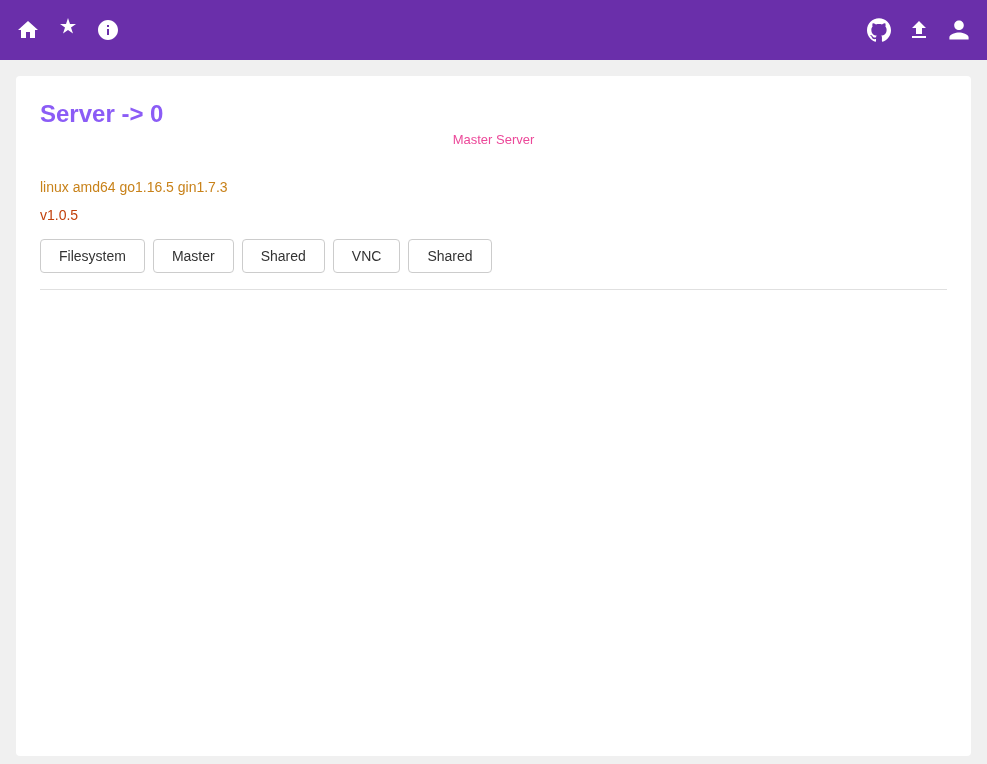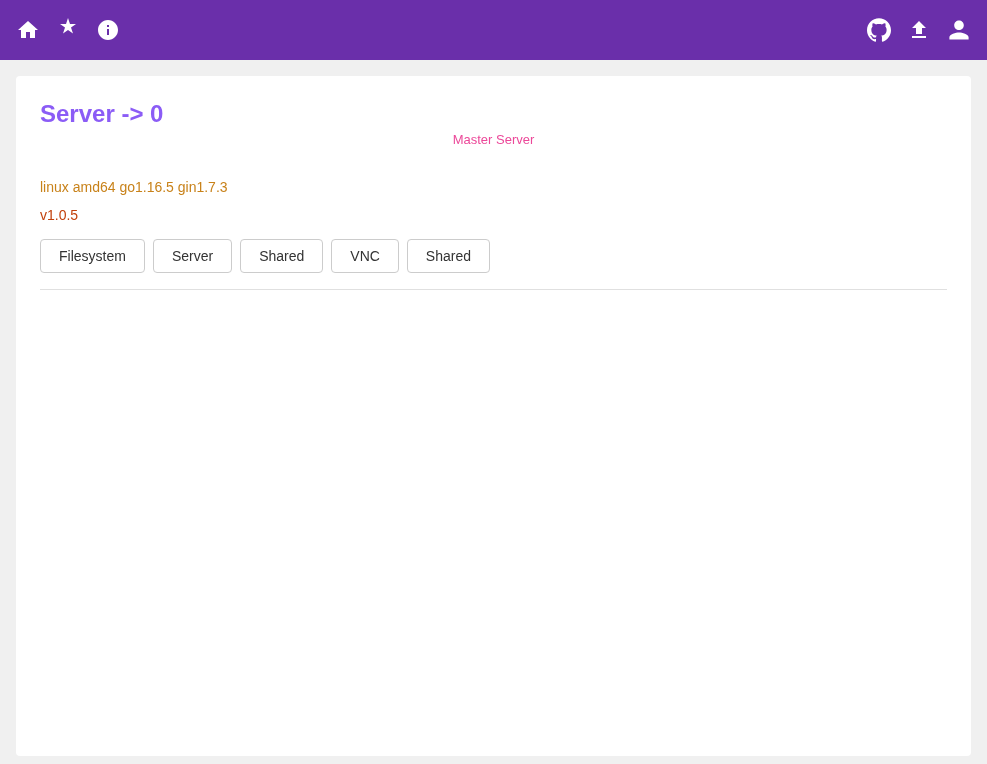--- a/index.html
+++ b/index.html
@@ -152,18 +152,18 @@
 </div>
 
 <div class="main-content">
   <div class="server-title">Server -&gt; 0</div>
   <div class="server-subtitle">Master Server</div>
   <div class="server-info-primary">linux amd64 go1.16.5 gin1.7.3</div>
   <div class="server-version">v1.0.5</div>
 
   <div class="button-row">
     <button class="action-btn">Filesystem</button>
-    <button class="action-btn">Server</button>
+    <button class="action-btn">Master</button>
     <button class="action-btn">Shared</button>
     <button class="action-btn">VNC</button>
     <button class="action-btn">Shared</button>
   </div>
 </div>
 
 </body></html>

